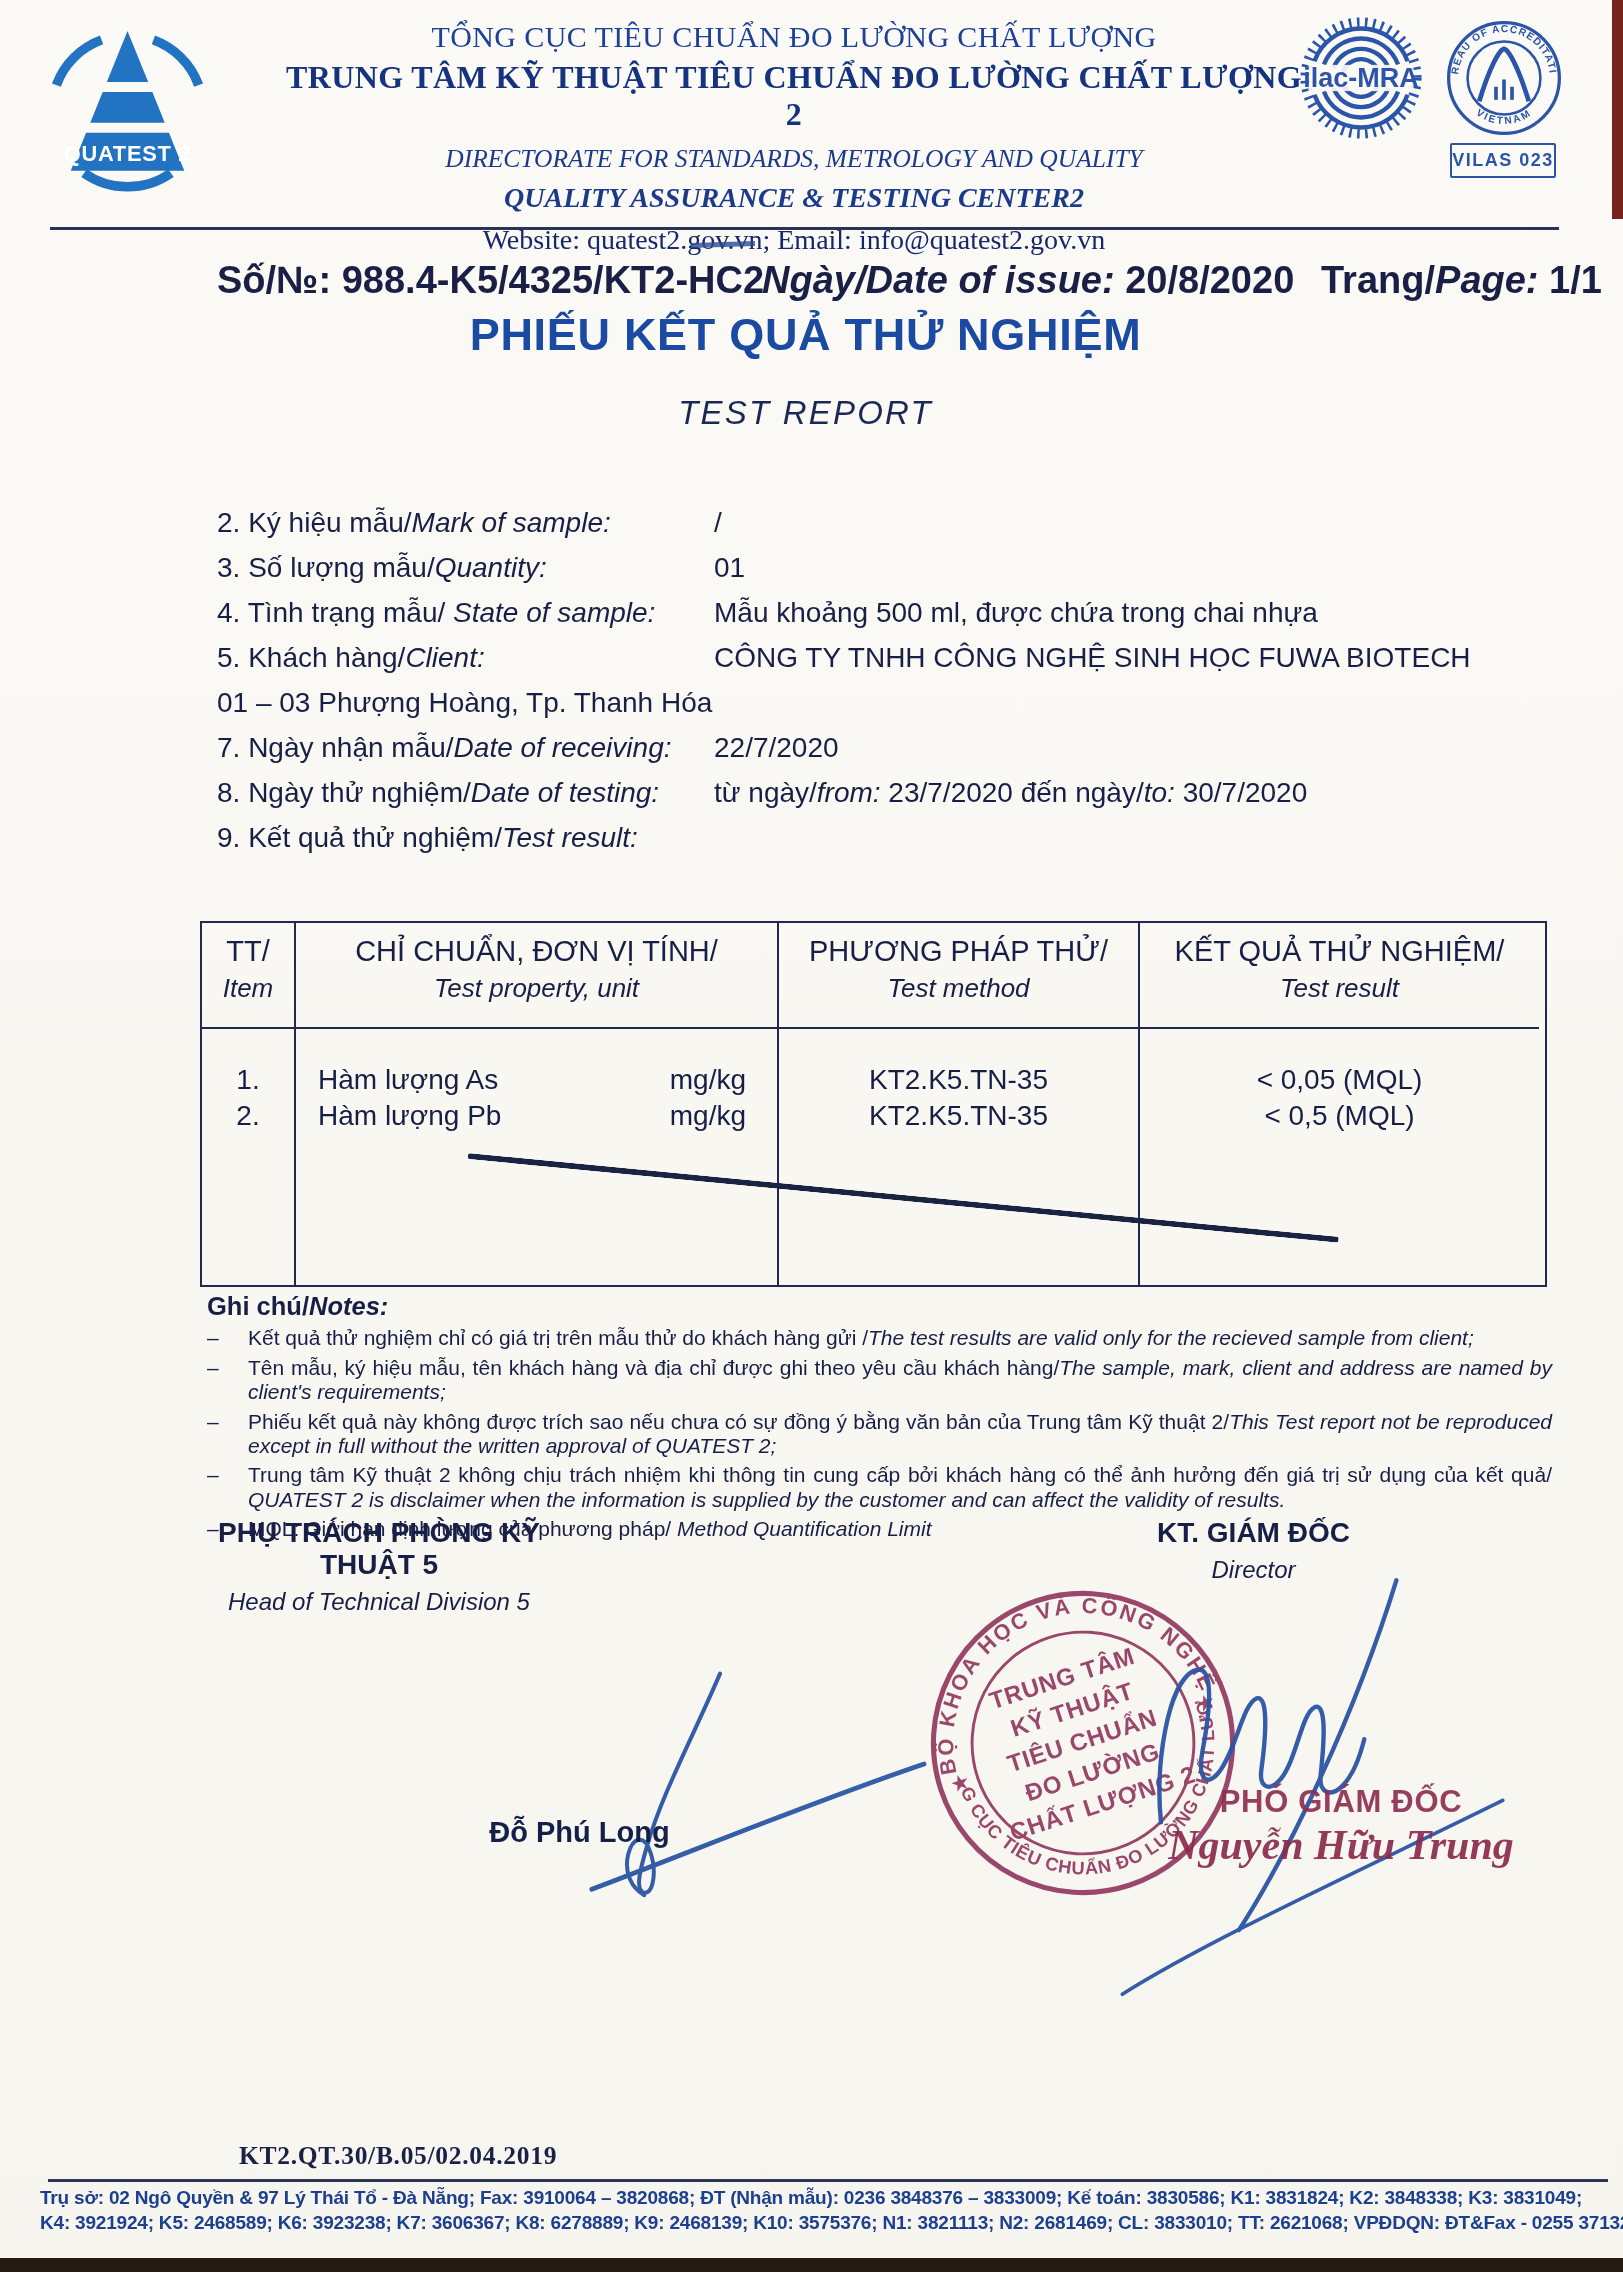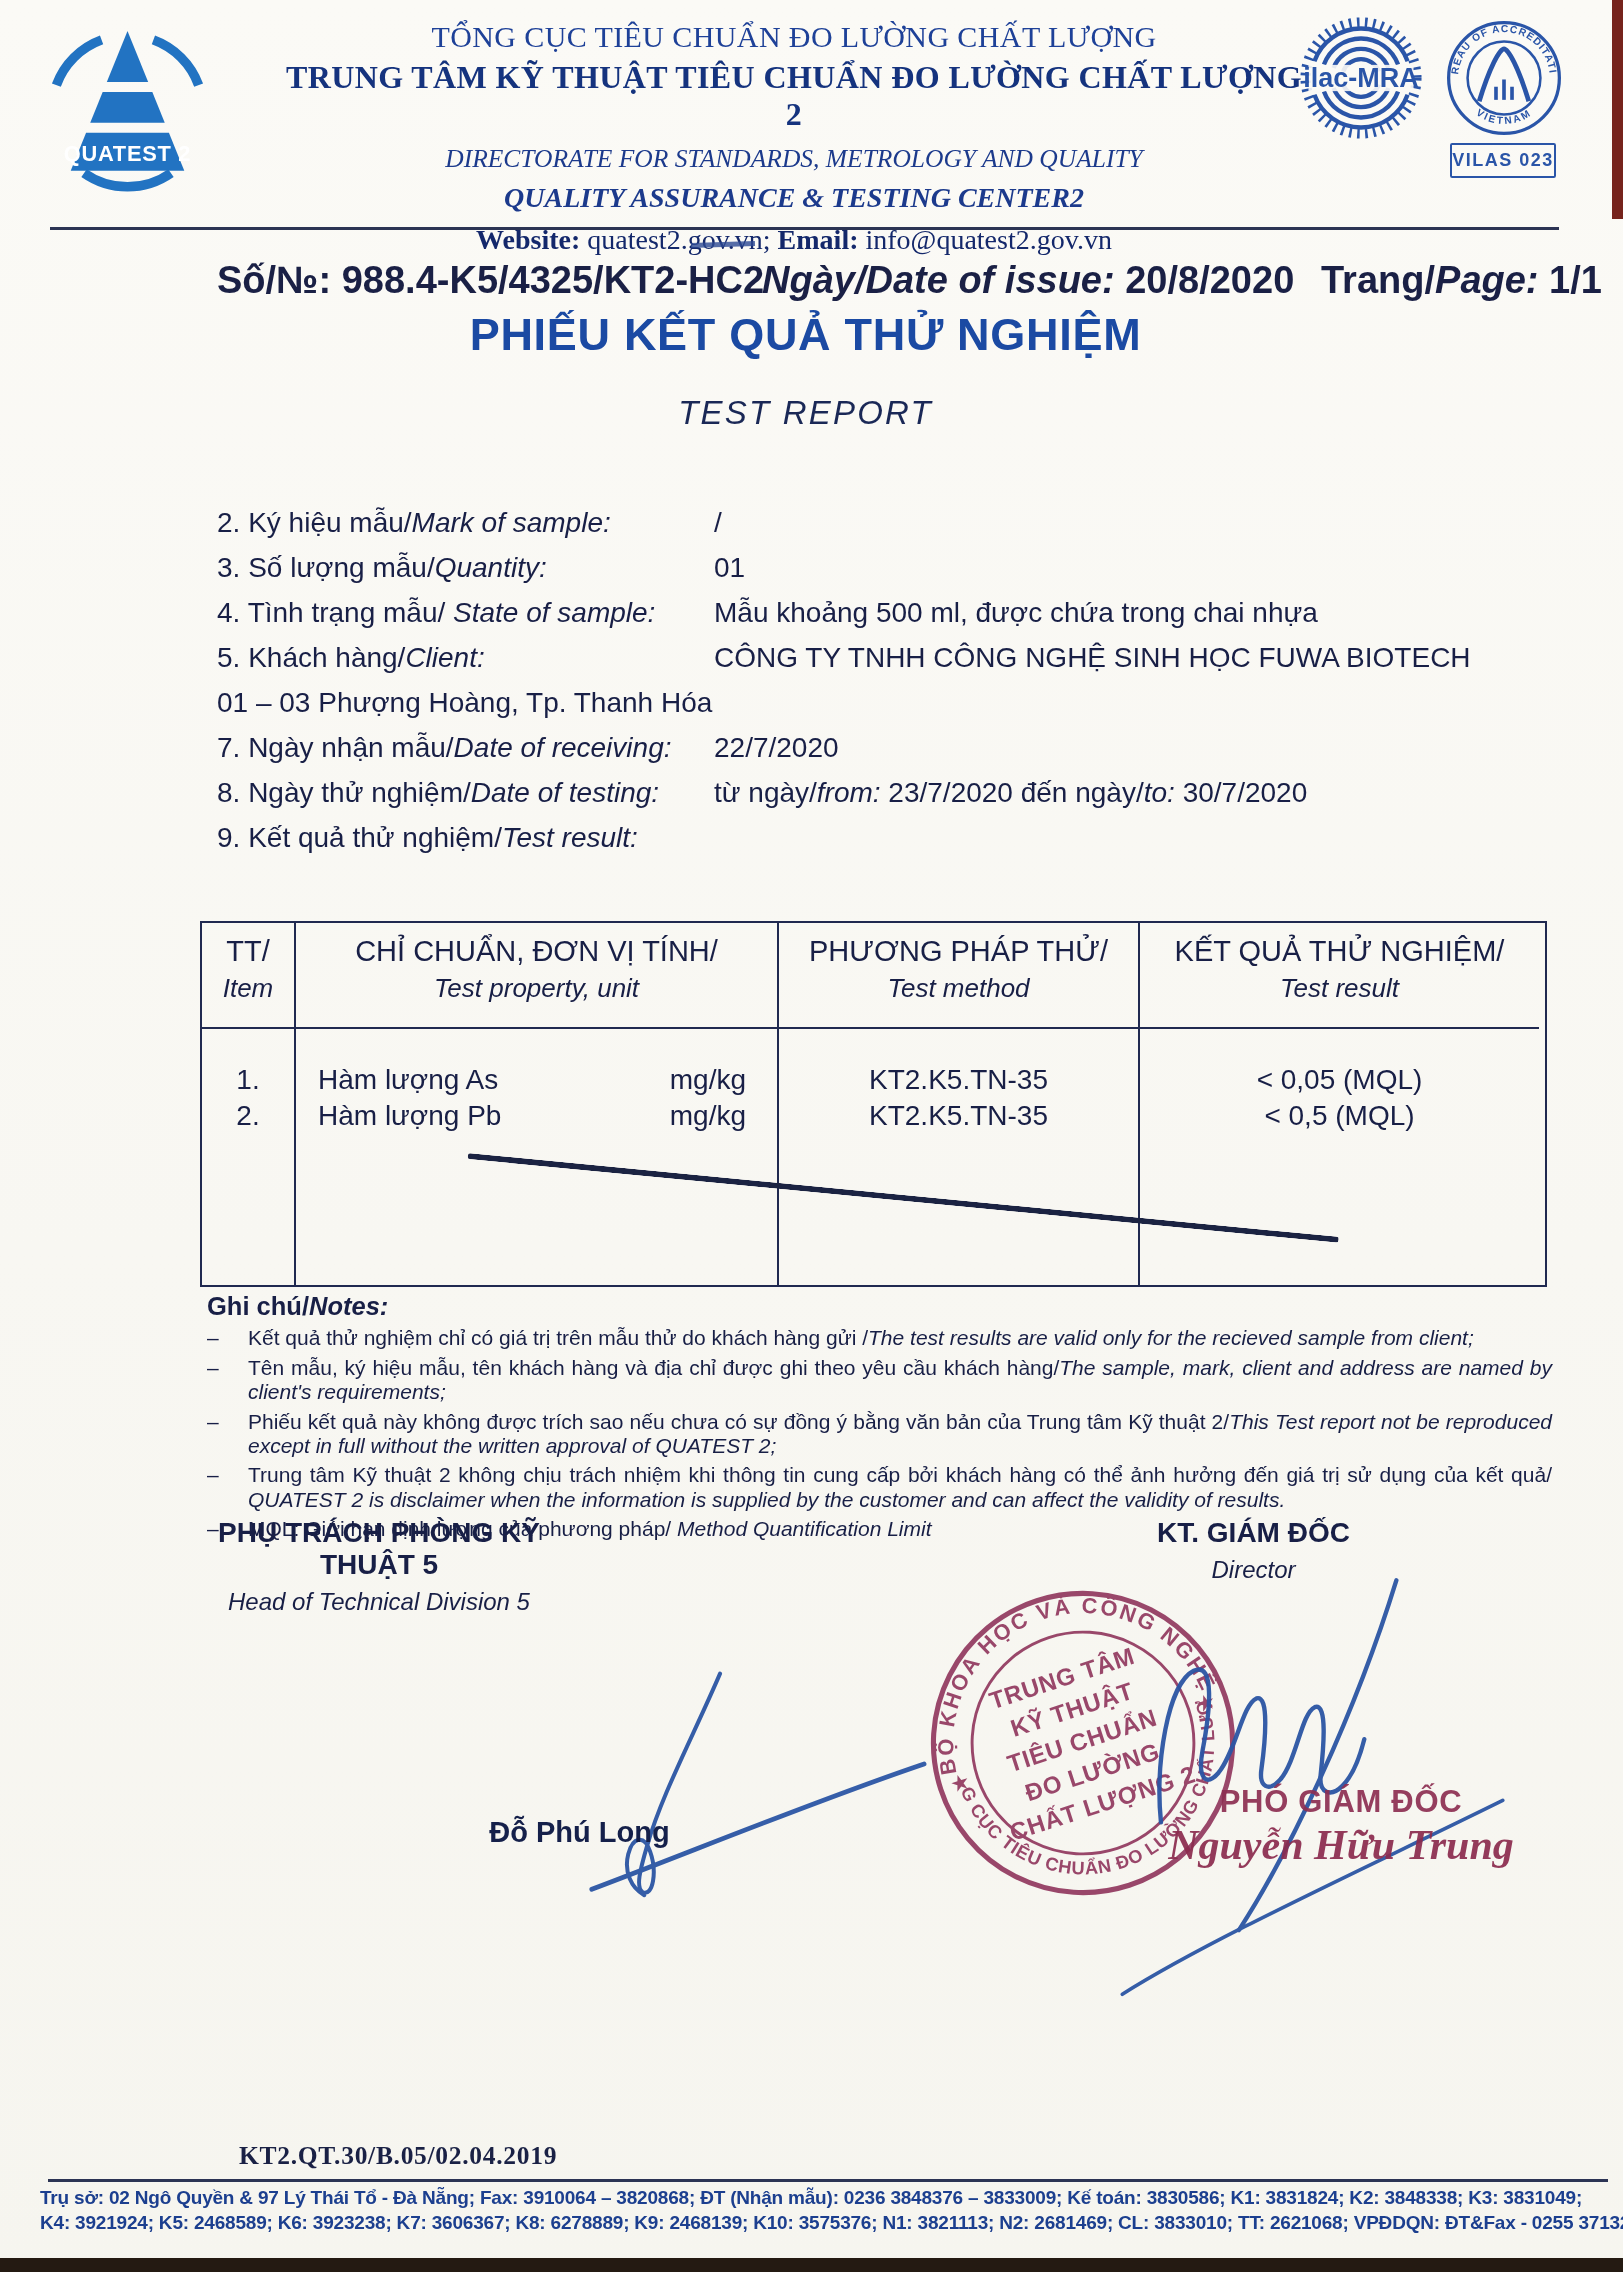--- a/index.html
+++ b/index.html
@@ -4,21 +4,21 @@
 <style>
   html,body{margin:0;padding:0;background:#e8e8e8;}
   .page{
     position:relative;width:1623px;height:2273px;overflow:hidden;
     background:linear-gradient(180deg,#fbfaf6 0%,#f8f7f2 55%,#f6f5ef 100%);
     font-family:"Liberation Sans","DejaVu Sans",sans-serif;color:#181f46;
   }
   .abs{position:absolute;}
   .serif{font-family:"Liberation Serif","DejaVu Serif",serif;}
   .it{font-style:italic;}
-  .b{font-weight:bold;}
+  .b{font-weight:normal;}
   .ctr{text-align:center;}
 
   
   .org-l1{font-size:30px;color:#1e4198;letter-spacing:0.4px;}
   .org-l2{font-size:32px;font-weight:bold;color:#15337e;margin-top:4.4px;letter-spacing:0.4px;}
   .org-l3{font-size:25.5px;font-style:italic;color:#1c3a8c;margin-top:11px;}
   .org-l4{font-size:28px;font-style:italic;font-weight:bold;color:#1c3a8c;margin-top:8.7px;}
   .org-l5{font-size:28px;color:#14286b;margin-top:9.5px;}
   .hr1{background:#2c3454;height:2.9px;}
   .vilas-box{border:2.9px solid #2a55a8;border-radius:2.2px;color:#2a55a8;font-weight:bold;

